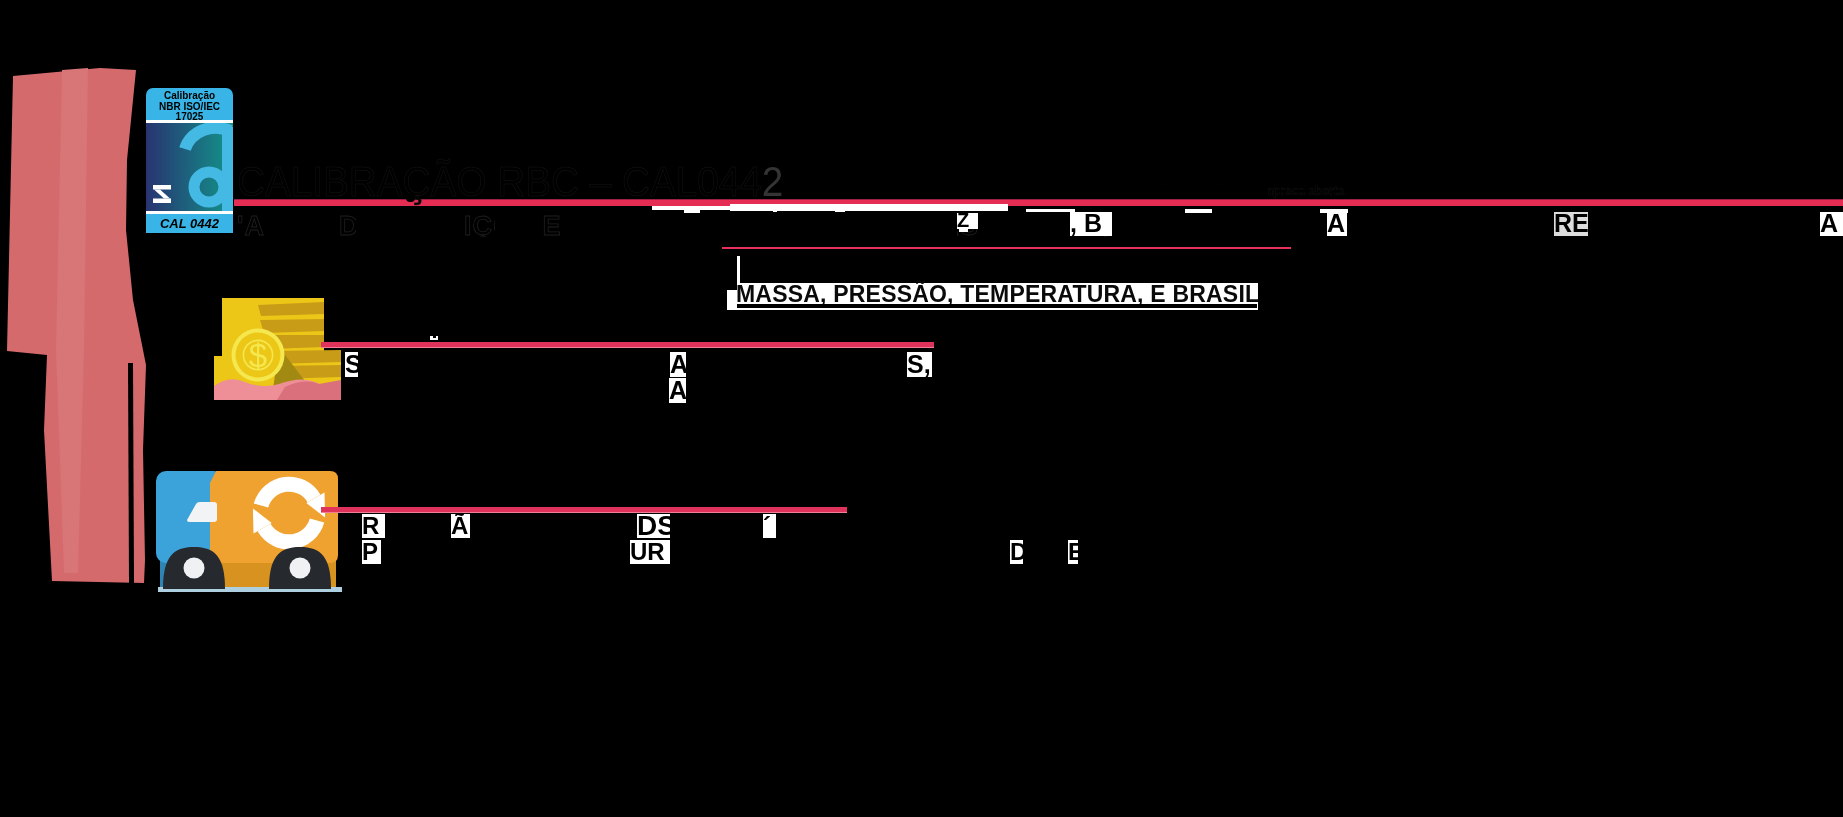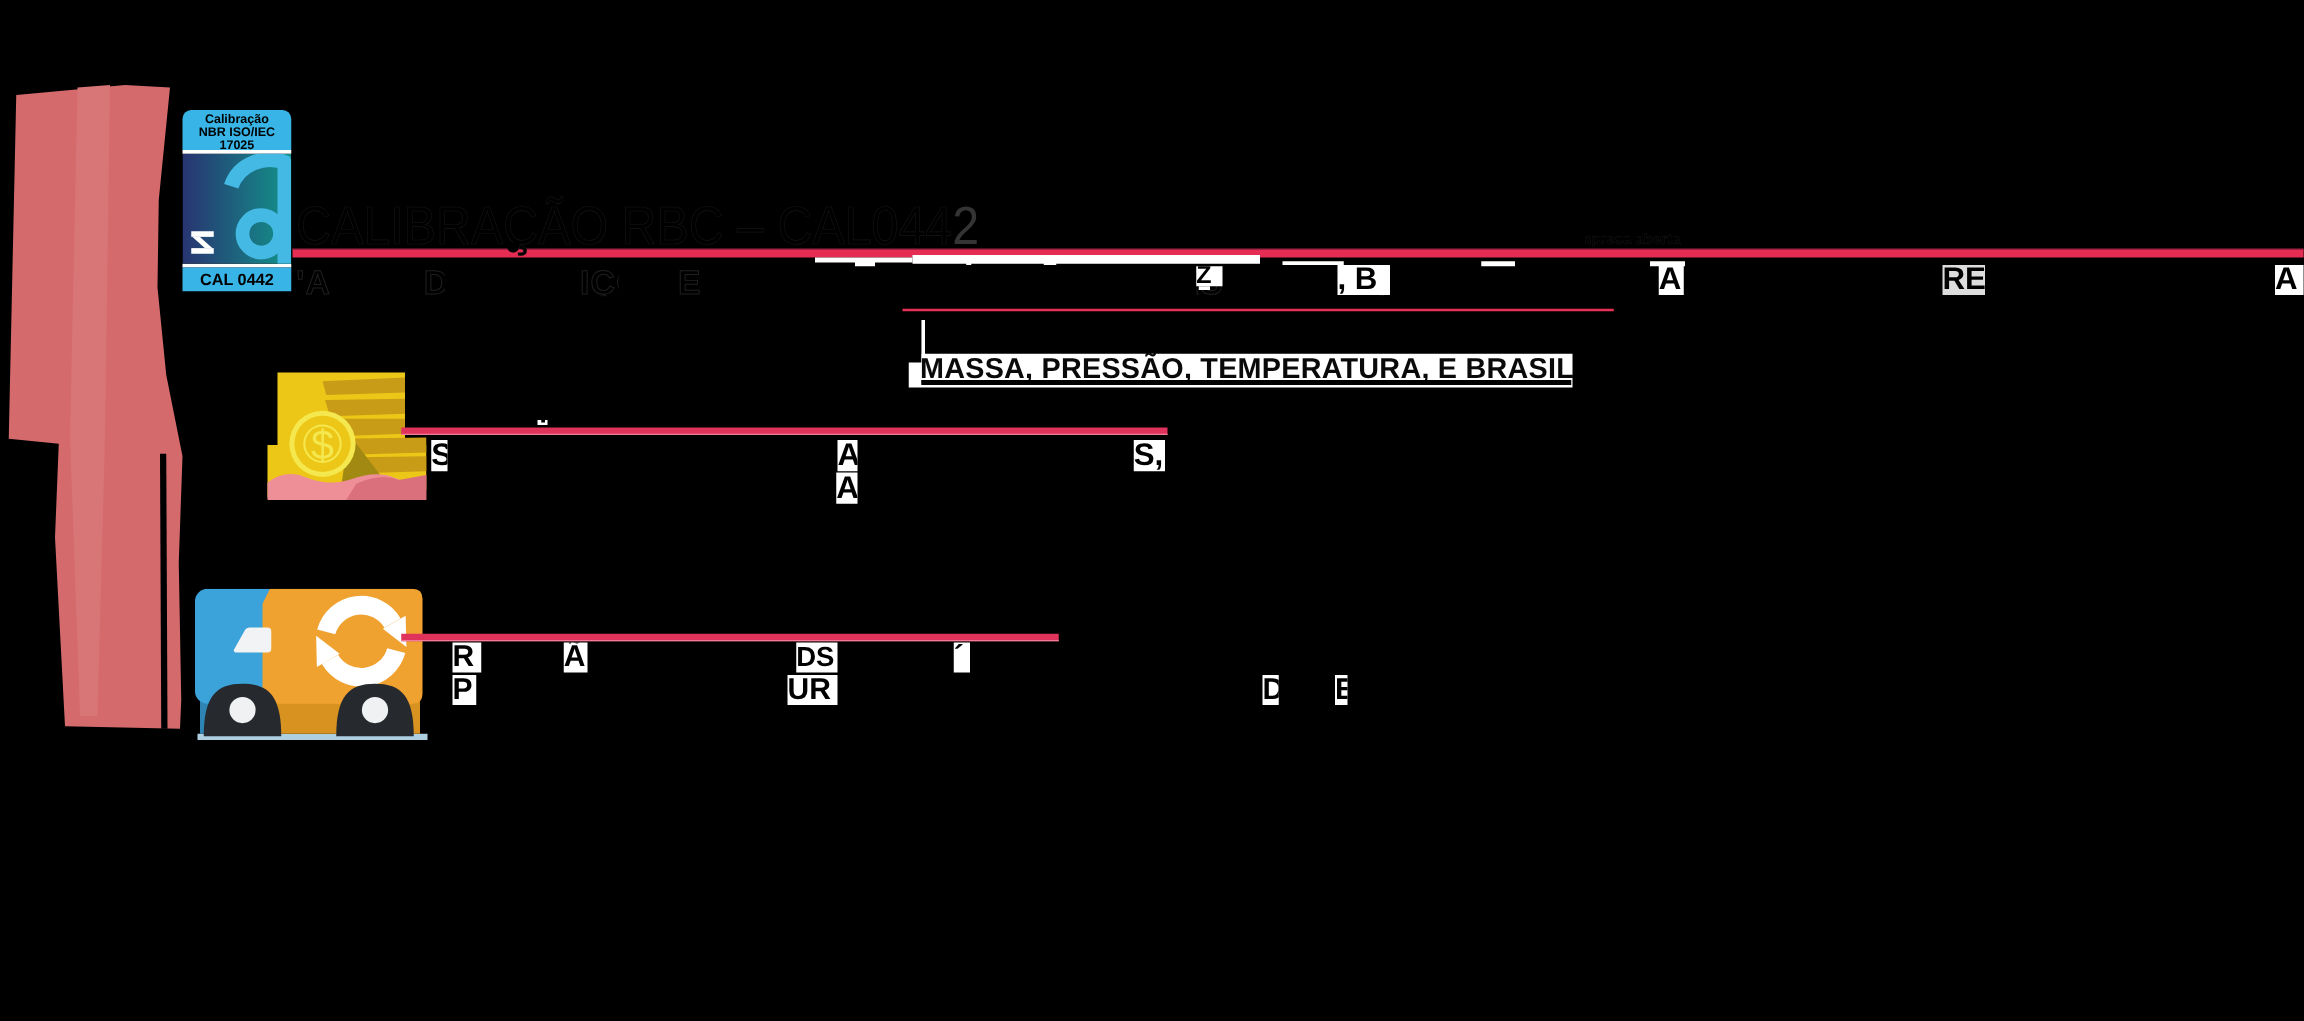--- a/index.html
+++ b/index.html
@@ -37,21 +37,21 @@
       <path d="M81.5,4 L81.5,88" stroke-width="11"></path>
       <path d="M39,26 A32,30 0 0 1 84,8" stroke-width="12"></path>
     </g>
     <g fill="#fff">
       <rect x="7" y="62" width="18" height="4.5"></rect>
       <rect x="7" y="75.5" width="18" height="4.5"></rect>
       <path d="M8,66.5 L14,66.5 L24,75.5 L18,75.5 Z"></path>
     </g>
   </svg>
   <div class="abs" style="left:0;top:126px;width:87px;height:19px;background:#38b5e6;
-       color:#000;font-weight:bold;font-size:13px;line-height:19px;text-align:center;">CAL 0442</div>
+       color:#000;font-weight:bold;font-size:13px;line-height:19px;text-align:center;font-style:italic;">CAL 0442</div>
 </div>
 
 <div class="abs" style="z-index:3;left:237px;top:157px;width:580px;height:44px;color:#000;
      font-size:43px;font-weight:400;white-space:nowrap;transform:scaleX(0.9);transform-origin:0 0;
      -webkit-text-stroke:0.5px #161616;">CALIBRAÇÃO RBC – CAL044<span style="-webkit-text-stroke:0;color:#343434">2</span></div>
 <div class="bar" style="left:267px;top:152px;width:193px;height:42px;"></div>
 <div class="bar" style="left:477px;top:152px;width:265px;height:42px;"></div>
 
 <div class="abs" style="z-index:1;left:1161px;top:184px;width:245px;height:14px;color:#000;font-size:12px;font-weight:bold;
      -webkit-text-stroke:0.4px #151515;overflow:hidden;">Interessados na empresa aberta</div>
@@ -162,21 +162,21 @@
     <path d="M113,118 C113,86 123,76 144,76 C165,76 175,86 175,118 Z" fill="#26292e"></path>
     <circle cx="144" cy="97" r="10.5" fill="#eff1f2"></circle>
   </g>
 </svg>
 
 <div class="bar" style="left:358px;top:474px;width:392px;height:29px;"></div>
 <div class="abs" style="left:321px;top:507px;width:526px;height:5px;background:#e0335c;border-bottom:1px solid #ef7e97;"></div>
 
 <div class="wbox" style="left:362px;top:514px;width:23px;height:24px;font-size:24px;line-height:23px;">R</div>
 <div class="wbox" style="left:451px;top:514px;width:19px;height:24px;font-size:24px;line-height:23px;">Ã</div>
-<div class="wbox" style="left:637px;top:514px;width:33px;height:24px;font-size:22px;line-height:23px;">DS</div>
+<div class="wbox" style="left:637px;top:514px;width:33px;height:24px;font-size:28px;line-height:23px;">DS</div>
 <div class="wbox" style="left:763px;top:514px;width:13px;height:24px;font-size:24px;line-height:23px;">´</div>
 <div class="bar" style="left:385px;top:514px;width:66px;height:24px;"></div>
 <div class="bar" style="left:470px;top:514px;width:167px;height:24px;"></div>
 <div class="bar" style="left:670px;top:514px;width:93px;height:24px;"></div>
 <div class="bar" style="left:776px;top:514px;width:227px;height:24px;"></div>
 
 <div class="wbox" style="left:362px;top:540px;width:19px;height:24px;font-size:24px;line-height:23px;">P</div>
 <div class="wbox" style="left:630px;top:540px;width:40px;height:24px;font-size:24px;line-height:23px;">UR</div>
 <div class="wbox" style="left:1010px;top:540px;width:13px;height:24px;font-size:24px;line-height:23px;">D</div>
 <div class="wbox" style="left:1068px;top:540px;width:10px;height:24px;font-size:24px;line-height:23px;">E</div>

